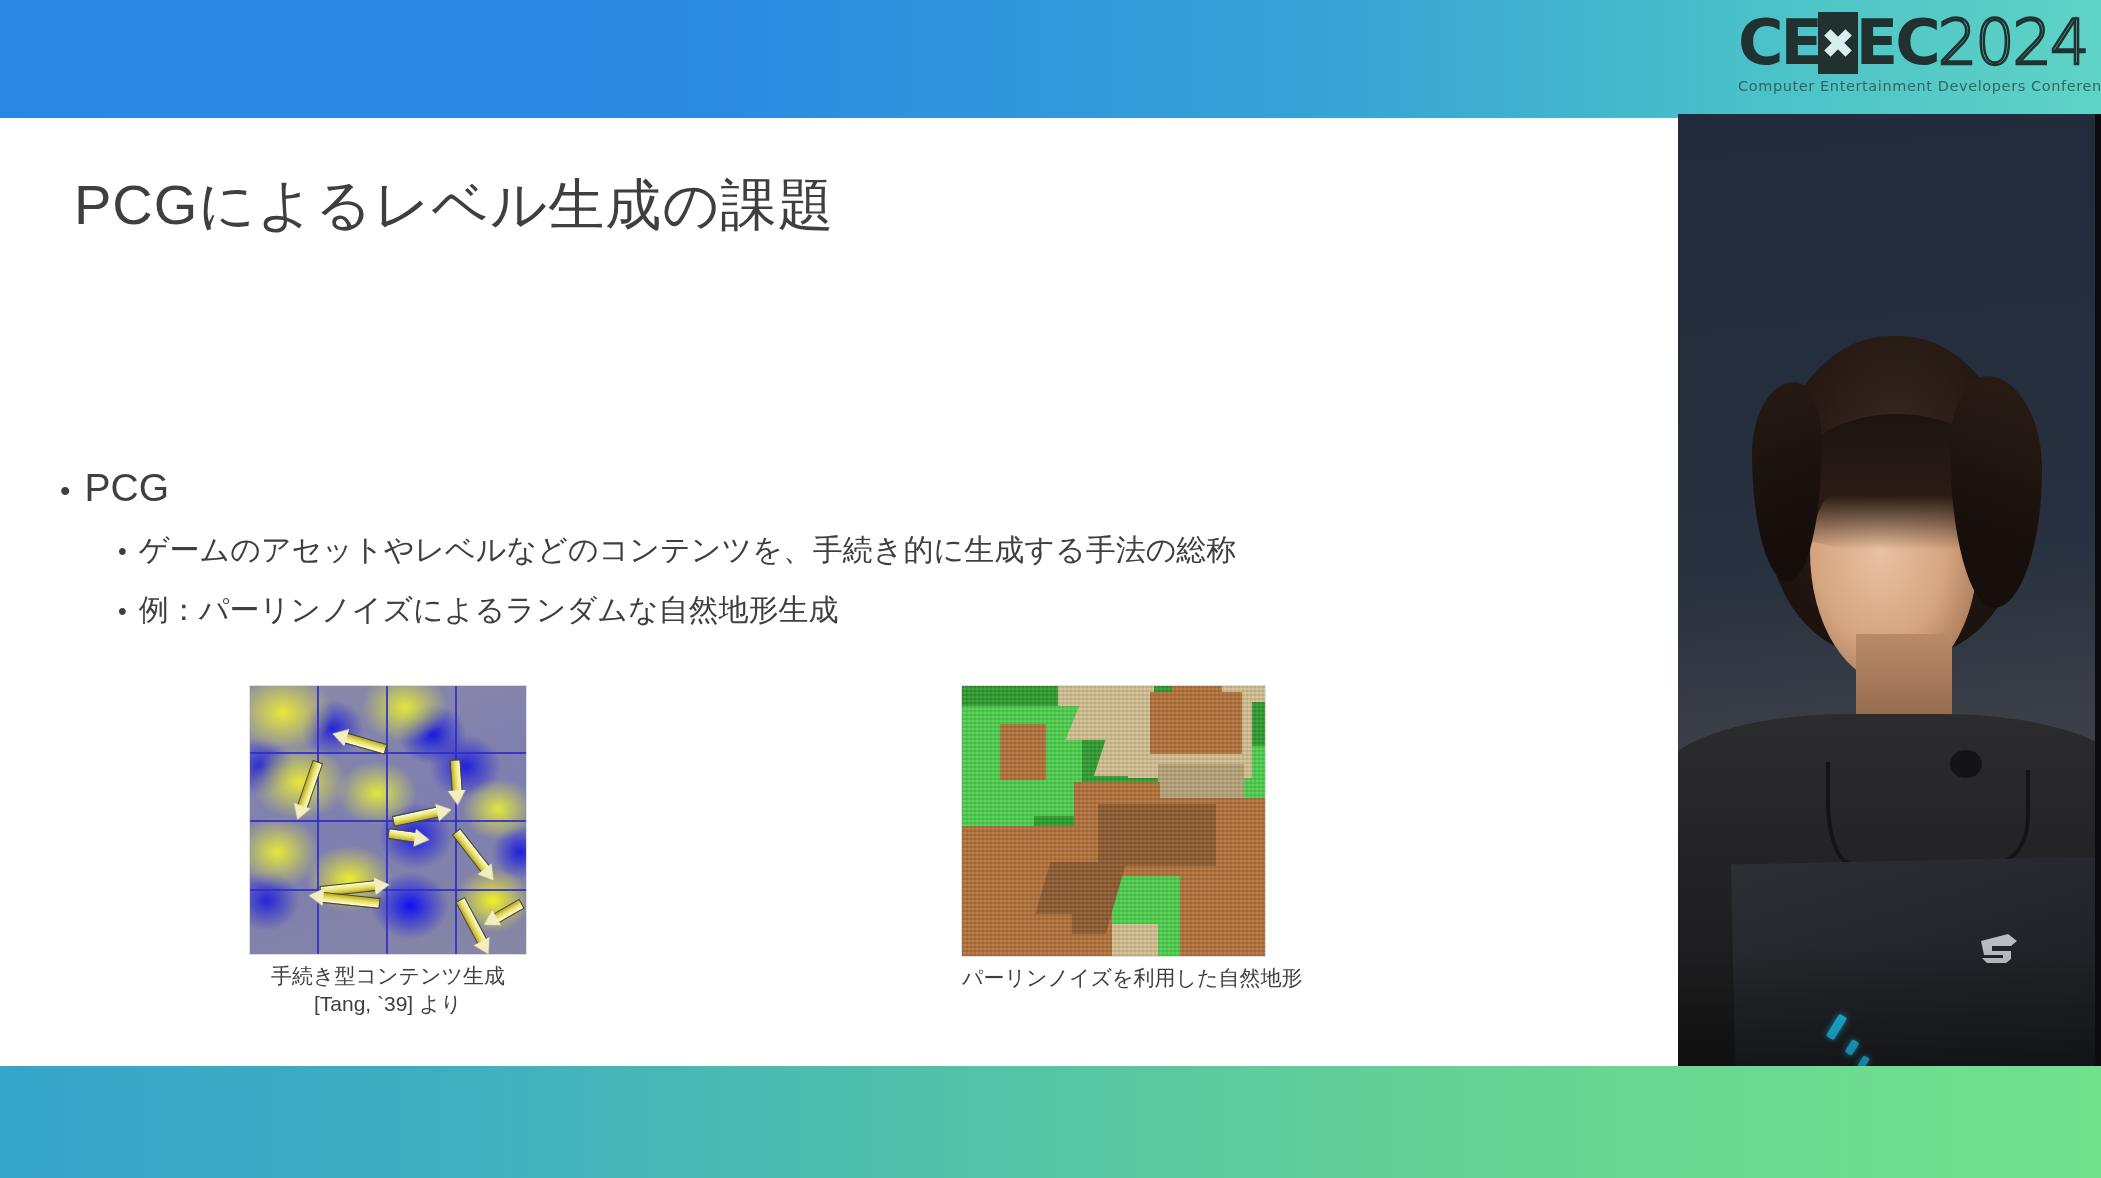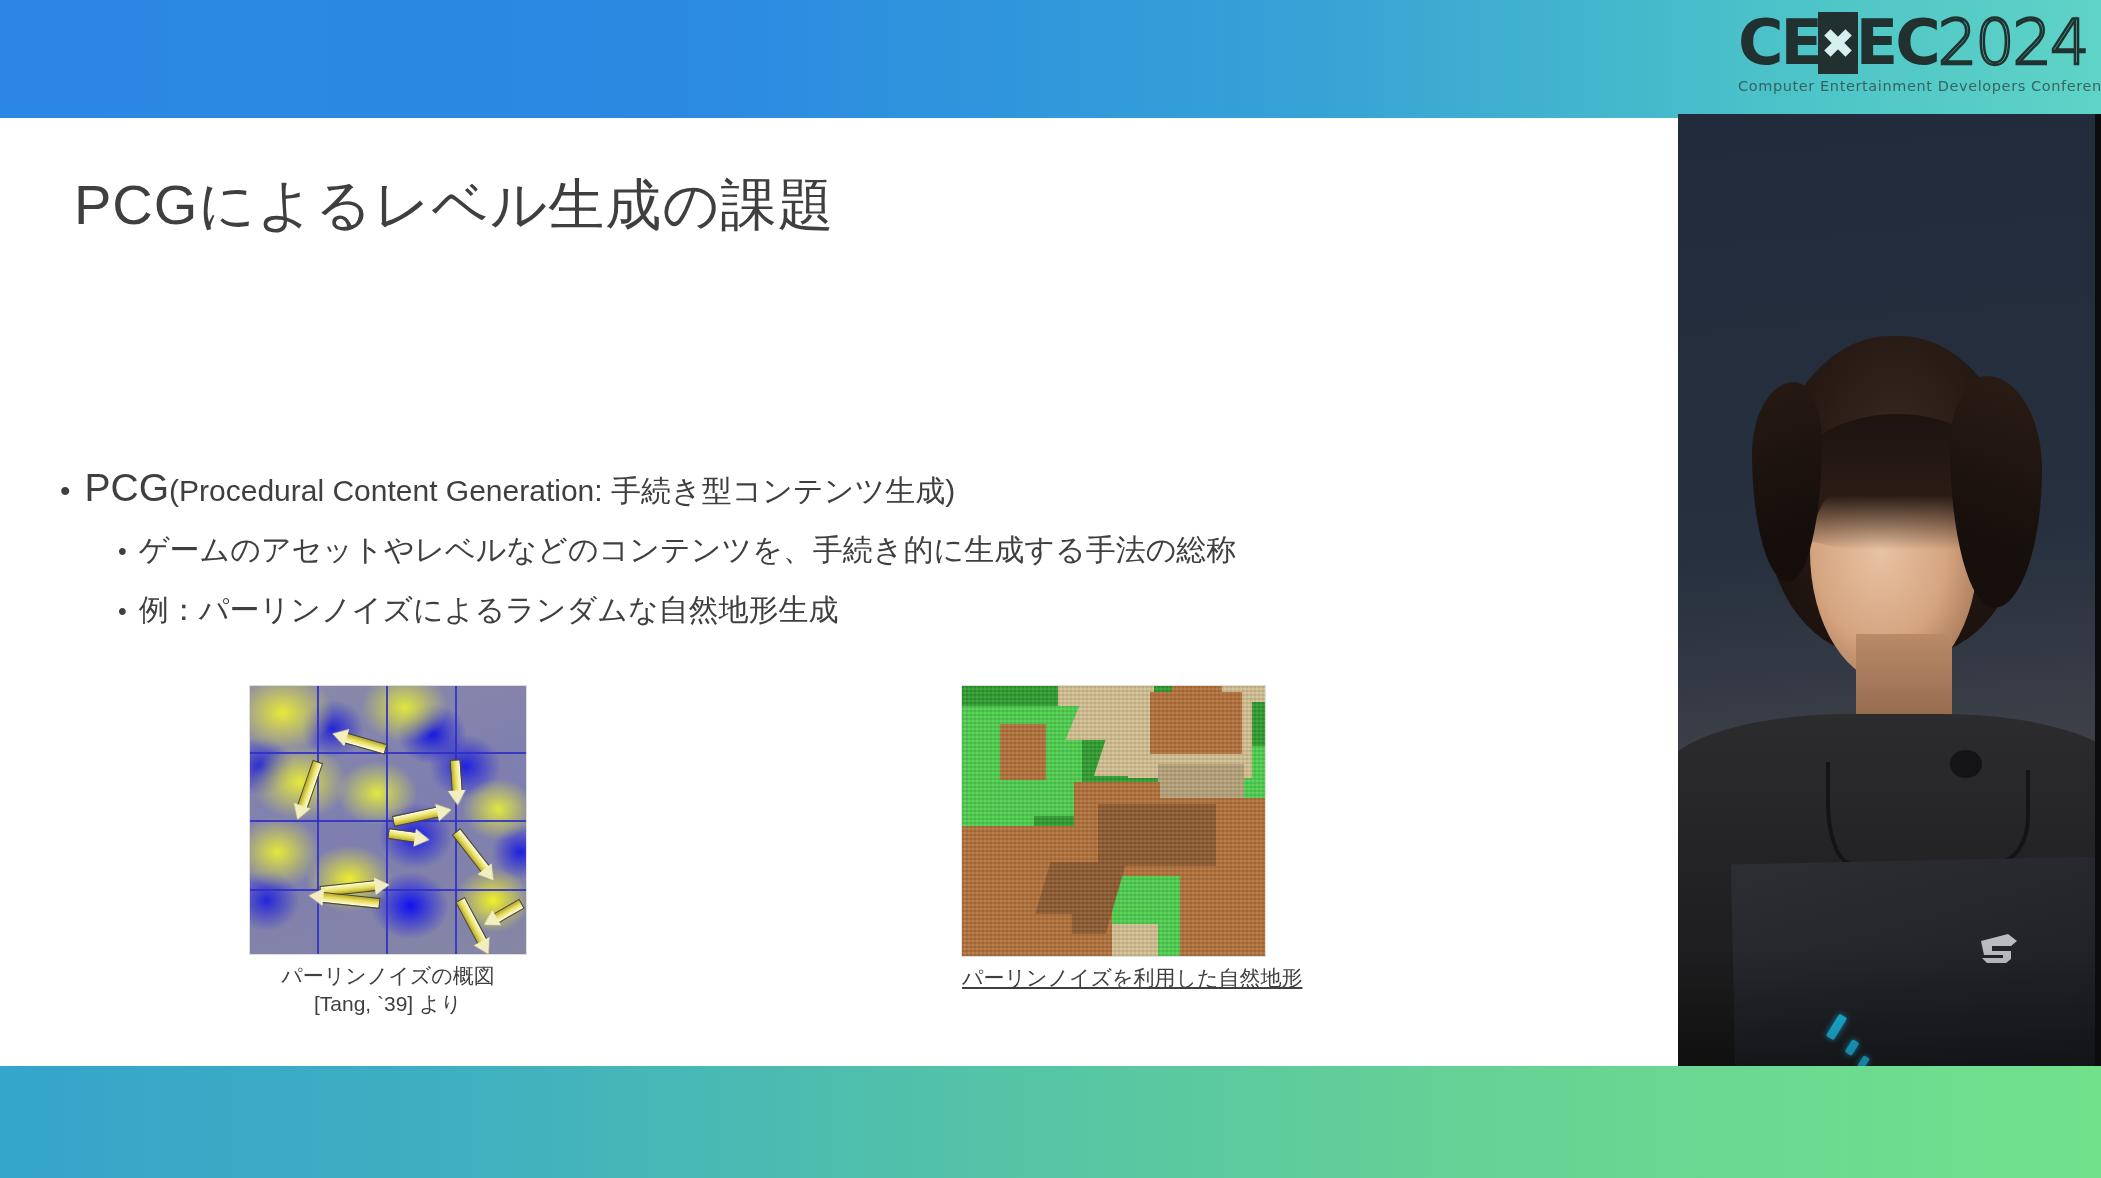--- a/index.html
+++ b/index.html
@@ -252,21 +252,21 @@
 
   .fig-caption {
     margin-top: 8px;
     text-align: center;
     font-size: 21px;
     line-height: 1.32;
     color: #3f3f3f;
     white-space: nowrap;
   }
   #cap-perlin { width: 276px; }
-  #cap-terrain { width: 303px; text-decoration: underline; }
+  #cap-terrain { width: 303px; }
 
   
   #citation {
     position: absolute;
     left: 62px;
     top: 962px;
     font-size: 22px;
     color: #3f3f3f;
     white-space: nowrap;
   }
@@ -464,21 +464,20 @@
     </div>
   </div>
 
   <div id="slide">
 
     <div id="slide-title">PCGによるレベル生成の課題</div>
 
     <div class="bullet-l1" id="b1">
       <span class="marker">•</span>
       <span class="txt-big">PCG</span>
-      <span class="txt-small">(Procedural Content Generation: 手続き型コンテンツ生成)</span>
     </div>
 
     <div class="bullet-l2" id="b2">
       <span class="marker">•</span>
       <span class="txt">ゲームのアセットやレベルなどのコンテンツを、手続き的に生成する手法の総称</span>
     </div>
 
     <div class="bullet-l2" id="b3">
       <span class="marker">•</span>
       <span class="txt">例：パーリンノイズによるランダムな自然地形生成</span>
@@ -498,21 +497,21 @@
         <div class="pn-arrow" style="left:205px; top:68px; width:32px; transform:rotate(86deg);"></div>
         <div class="pn-arrow" style="left:138px; top:142px; width:28px; transform:rotate(8deg);"></div>
         <div class="pn-arrow" style="left:143px; top:130px; width:46px; transform:rotate(-12deg);"></div>
         <div class="pn-arrow" style="left:206px; top:140px; width:48px; transform:rotate(52deg);"></div>
         <div class="pn-arrow" style="left:70px;  top:200px; width:56px; transform:rotate(-6deg);"></div>
         <div class="pn-arrow" style="left:130px; top:212px; width:58px; transform:rotate(186deg);"></div>
         <div class="pn-arrow" style="left:210px; top:208px; width:48px; transform:rotate(62deg);"></div>
         <div class="pn-arrow" style="left:272px; top:212px; width:30px; transform:rotate(150deg);"></div>
       </div>
       <div class="fig-caption" id="cap-perlin">
-        <div>パーリンノイズの概図</div>
+        <div>手続き型コンテンツ生成</div>
         <div>[Tang, `39] より</div>
       </div>
     </div>
 
     <div id="fig-terrain-wrap">
       <div id="fig-terrain">
         <div class="tile t-grass-d" style="left:0;   top:0;   width:303px; height:270px;"></div>
         <div class="tile t-grass-l" style="left:0;   top:20px; width:120px; height:110px;"></div>
         <div class="tile t-grass-l" style="left:96px;top:0;    width:90px;  height:48px;"></div>
         <div class="tile t-grass-l" style="left:0;   top:108px;width:72px;  height:80px;"></div>

